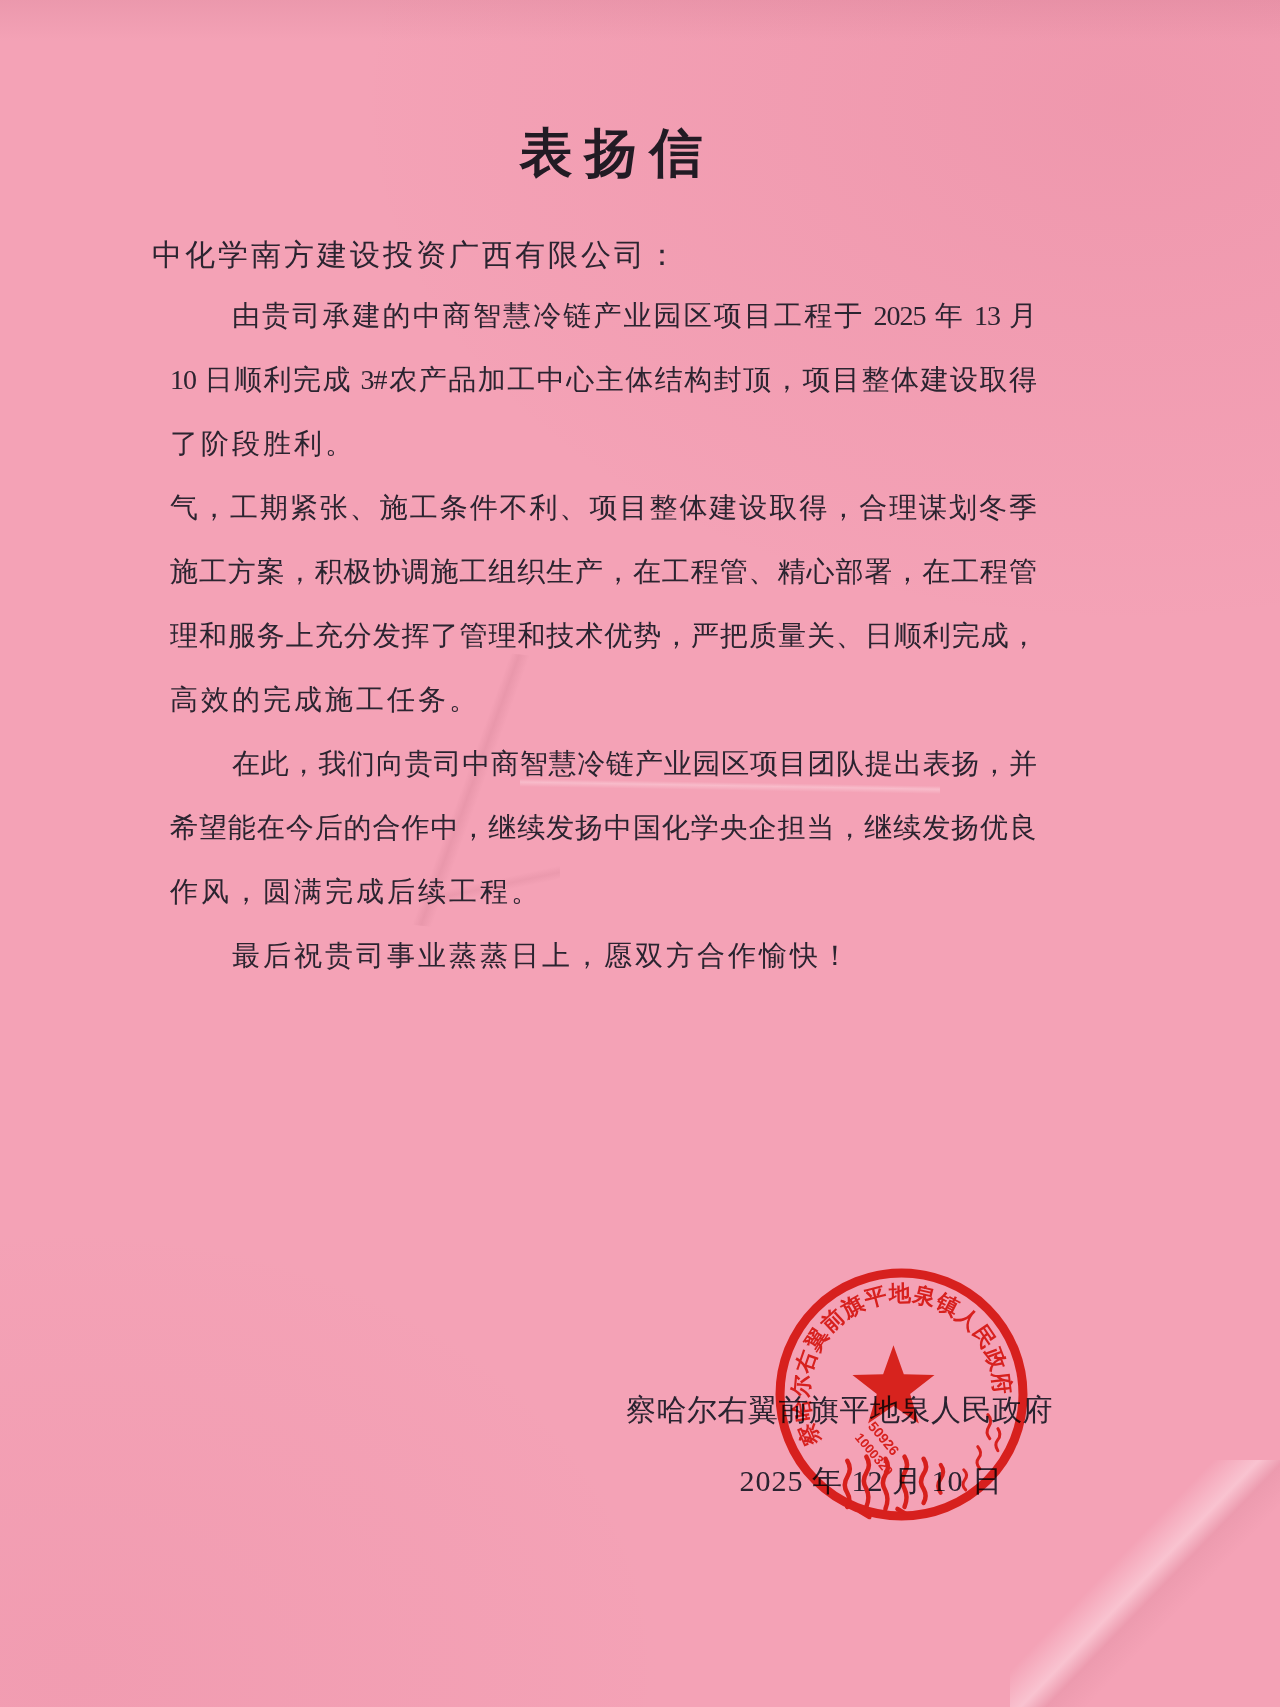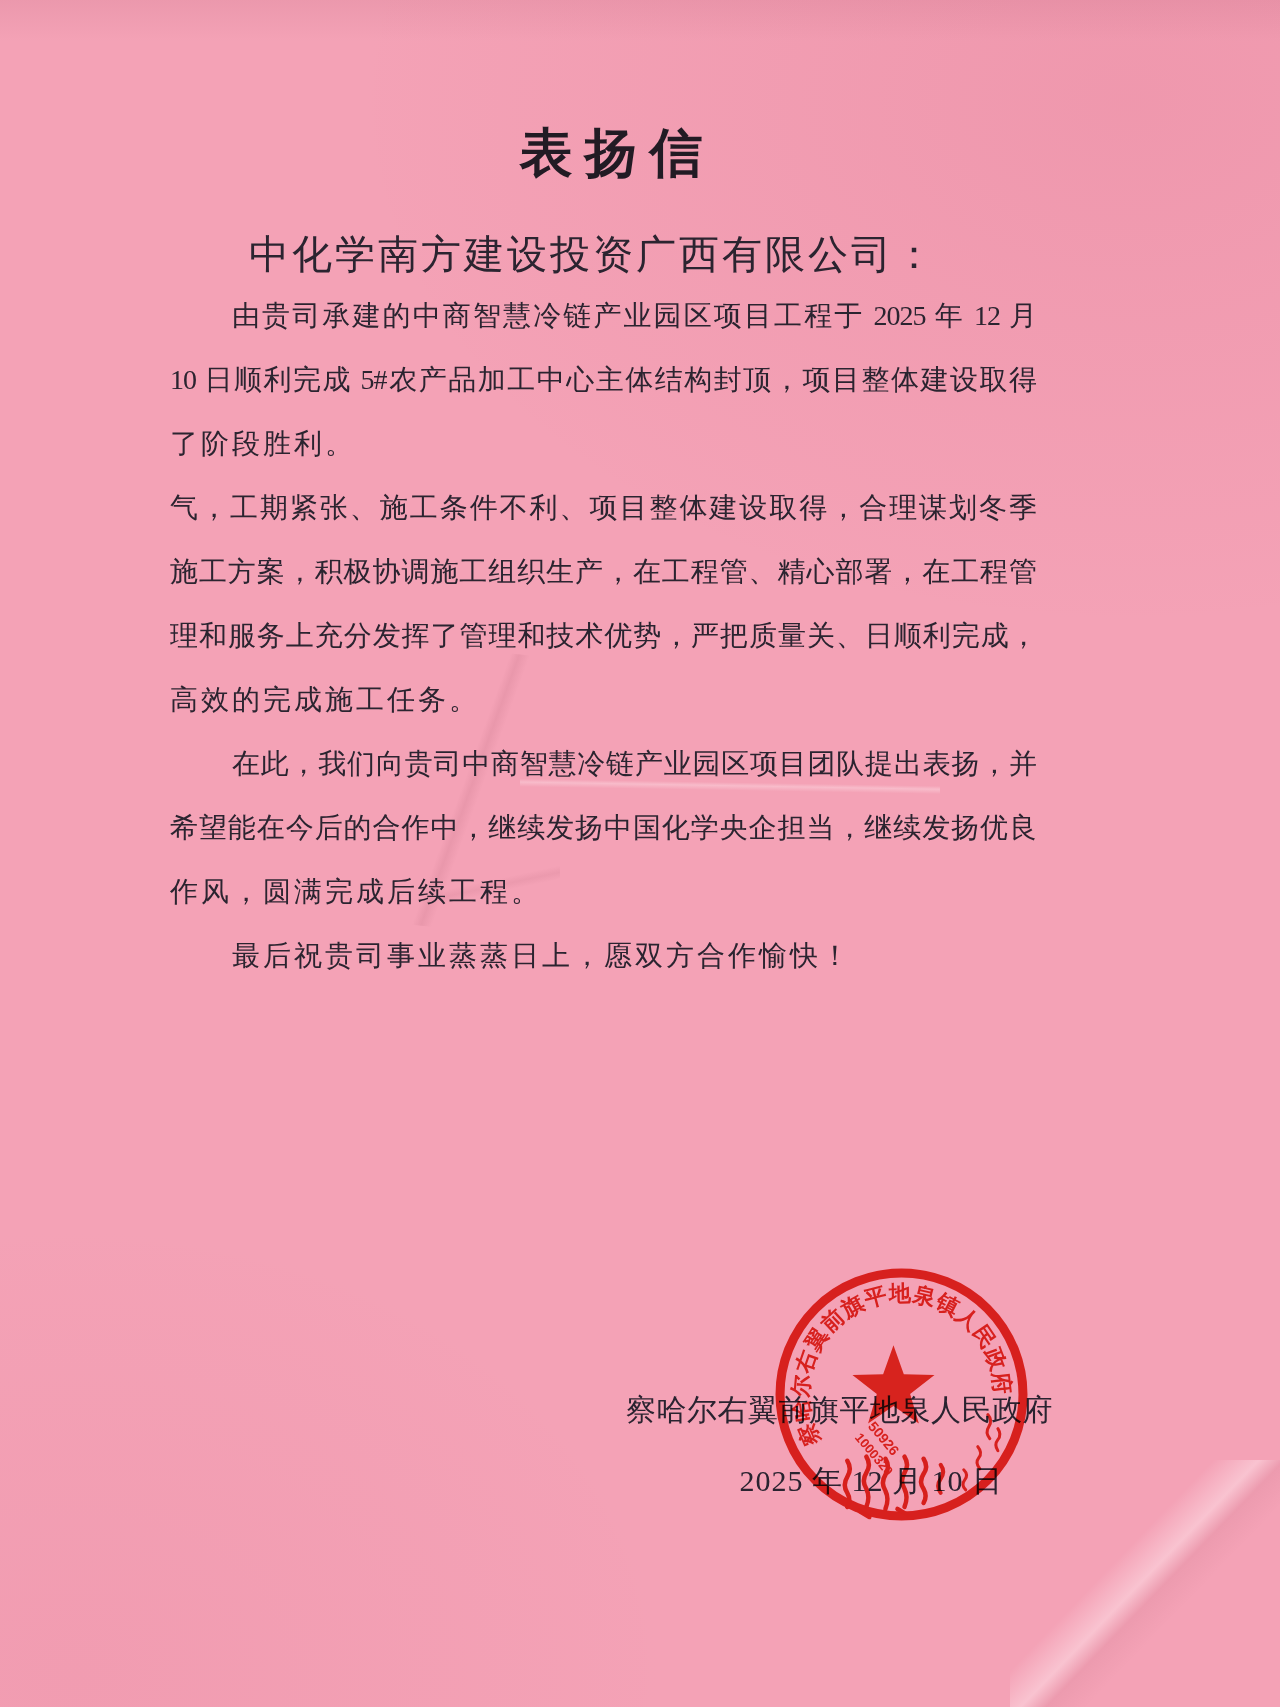--- a/index.html
+++ b/index.html
@@ -26,22 +26,22 @@
     background:linear-gradient(134deg, transparent 40%, rgba(255,235,240,.45) 49%, rgba(100,20,40,.05) 54%, transparent 62%);}
   .crease.c4{left:520px;top:755px;width:420px;height:60px;
     background:linear-gradient(181deg, transparent 46%, rgba(255,235,240,.35) 51%, transparent 58%);}
 
   .title{
     position:absolute;left:184px;top:118px;width:866px;height:70px;line-height:70px;
     text-align:center;font-family:"Liberation Sans","DejaVu Sans",sans-serif;
     font-weight:700;font-size:53px;letter-spacing:12px;color:#221b24;
   }
   .salutation{
-    position:absolute;left:160px;top:233px;width:866px;height:44px;line-height:44px;
-    font-size:40px;letter-spacing:3px;text-align:center;
+    position:absolute;left:152px;top:233px;width:866px;height:44px;line-height:44px;
+    font-size:30px;letter-spacing:3px;
   }
   .bodytext{position:absolute;left:170px;top:284px;width:866px;}
   .line{
     height:64px;line-height:64px;font-size:28px;letter-spacing:-1px;
     text-align:justify;text-align-last:justify;white-space:nowrap;
   }
   .line.tight{letter-spacing:-1.6px;}
   .line.last{text-align:left;text-align-last:left;letter-spacing:3px;}
   .line.indent{text-indent:62px;text-align:right;}
 
@@ -68,22 +68,22 @@
   <div class="crease c1"></div>
   <div class="crease c2"></div>
   <div class="crease c3"></div>
   <div class="crease c4"></div>
 
   <div class="title">表扬信</div>
 
   <div class="salutation">中化学南方建设投资广西有限公司：</div>
 
   <div class="bodytext">
-    <div class="line indent">由贵司承建的中商智慧冷链产业园区项目工程于 2025 年 12 月</div>
-    <div class="line">10 日顺利完成 5#农产品加工中心主体结构封顶，项目整体建设取得</div>
+    <div class="line indent">由贵司承建的中商智慧冷链产业园区项目工程于 2025 年 13 月</div>
+    <div class="line">10 日顺利完成 3#农产品加工中心主体结构封顶，项目整体建设取得</div>
     <div class="line last">了阶段胜利。</div>
     <div class="line">气，工期紧张、施工条件不利、项目整体建设取得，合理谋划冬季</div>
     <div class="line">施工方案，积极协调施工组织生产，在工程管、精心部署，在工程管</div>
     <div class="line tight">理和服务上充分发挥了管理和技术优势，严把质量关、日顺利完成，</div>
     <div class="line last">高效的完成施工任务。</div>
     <div class="line indent">在此，我们向贵司中商智慧冷链产业园区项目团队提出表扬，并</div>
     <div class="line">希望能在今后的合作中，继续发扬中国化学央企担当，继续发扬优良</div>
     <div class="line last">作风，圆满完成后续工程。</div>
     <div class="line last indent">最后祝贵司事业蒸蒸日上，愿双方合作愉快！</div>
   </div>

